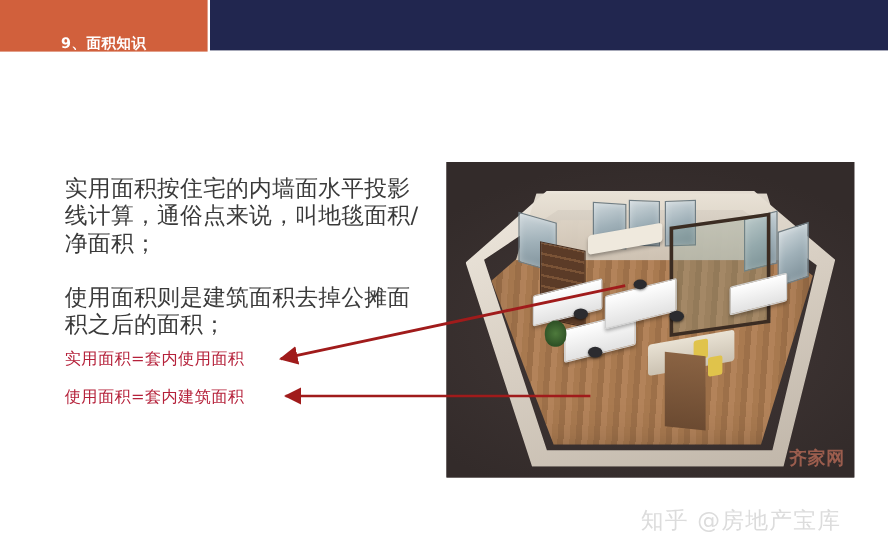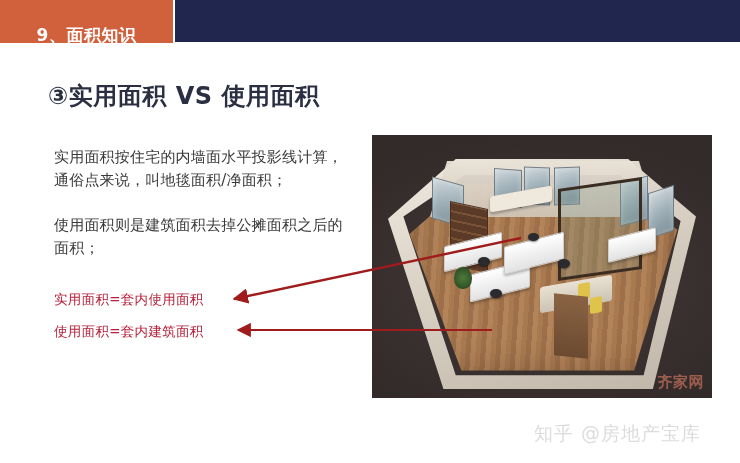--- a/index.html
+++ b/index.html
@@ -44,21 +44,21 @@
     top: 0;
     width: 173px;
     height: 43px;
     background: #d1603c;
     display: flex;
     align-items: center;
     justify-content: center;
   }
   .header-tab-label {
     color: #ffffff;
-    font-size: 17px;
+    font-size: 12px;
     font-weight: bold;
     letter-spacing: 0.5px;
     line-height: 1;
     white-space: nowrap;
     margin-top: 28px;
   }
 
   
   .slide-title {
     position: absolute;
@@ -72,21 +72,21 @@
   }
 
   
   .body-col {
     position: absolute;
     left: 54px;
     top: 146px;
     width: 300px;
   }
   .para {
-    font-size: 15px;
+    font-size: 19px;
     line-height: 23px;
     color: #3a3a3a;
     margin: 0 0 22px 0;
     letter-spacing: 0.2px;
   }
   .para:last-of-type {
     margin-bottom: 0;
   }
 
   
@@ -274,21 +274,20 @@
 
 <div class="slide">
 
   <div class="header-band">
     <div class="header-navy"></div>
     <div class="header-tab">
       <span class="header-tab-label">9、面积知识</span>
     </div>
   </div>
 
-  <div class="slide-title">③实用面积 VS 使用面积</div>
 
   <div class="body-col">
     <p class="para">实用面积按住宅的内墙面水平投影线计算，通俗点来说，叫地毯面积/净面积；</p>
     <p class="para">使用面积则是建筑面积去掉公摊面积之后的面积；</p>
   </div>
 
   <div class="emphasis-block">
     <div class="emphasis-line">实用面积=套内使用面积</div>
     <div class="emphasis-line">使用面积=套内建筑面积</div>
   </div>

